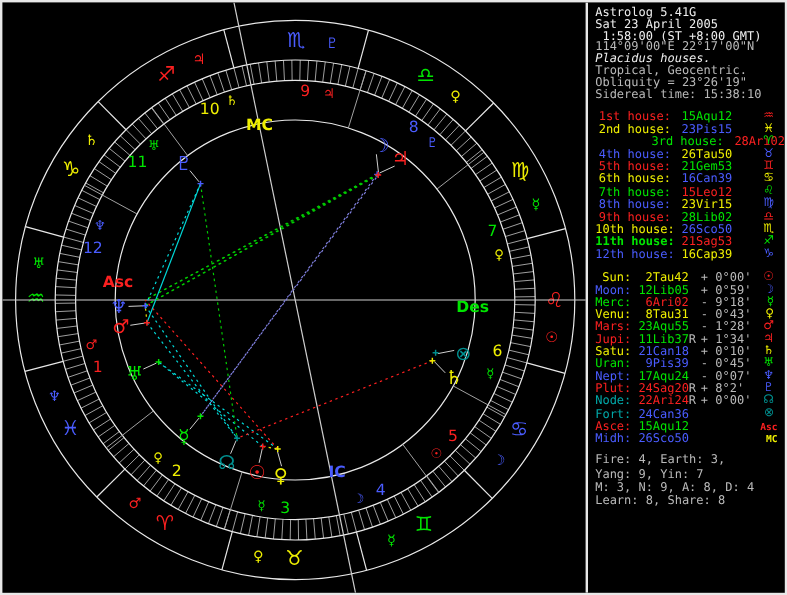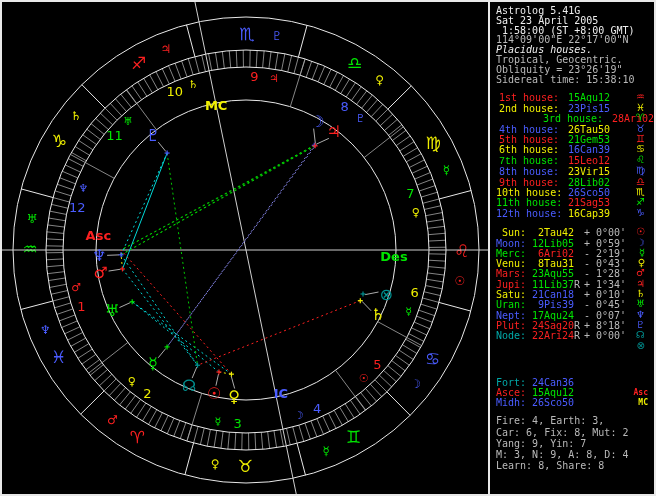--- a/index.html
+++ b/index.html
@@ -369,44 +369,43 @@
         <div class="line" style="color: rgb(185, 185, 185);">Obliquity = 23°26'19"</div>
         <div class="line" style="color: rgb(185, 185, 185);">Sidereal time: 15:38:10</div>
       </div>
     <div id="sec-houses" class="sec-houses">
         <div class="row"><span class="hlabel" style="color: rgb(251, 32, 32);">1st house:</span><span class="hvalue" style="color: rgb(0, 229, 0);">15Aqu12</span><span class="gl" style="color: rgb(251, 32, 32);">♒</span></div>
         <div class="row"><span class="hlabel" style="color: rgb(239, 239, 0);">2nd house:</span><span class="hvalue" style="color: rgb(74, 92, 255);">23Pis15</span><span class="gl" style="color: rgb(239, 239, 0);">♓</span></div>
         <div class="row"><span class="hlabel" style="color: rgb(0, 229, 0); margin-left: 44px;">3rd house:</span><span class="hvalue" style="color: rgb(251, 32, 32);">28Ari02</span><span class="gl" style="color: rgb(0, 229, 0);">♈</span></div>
         <div class="row"><span class="hlabel" style="color: rgb(74, 92, 255);">4th house:</span><span class="hvalue" style="color: rgb(239, 239, 0);">26Tau50</span><span class="gl" style="color: rgb(74, 92, 255);">♉</span></div>
         <div class="row"><span class="hlabel" style="color: rgb(251, 32, 32);">5th house:</span><span class="hvalue" style="color: rgb(0, 229, 0);">21Gem53</span><span class="gl" style="color: rgb(251, 32, 32);">♊</span></div>
         <div class="row"><span class="hlabel" style="color: rgb(239, 239, 0);">6th house:</span><span class="hvalue" style="color: rgb(74, 92, 255);">16Can39</span><span class="gl" style="color: rgb(239, 239, 0);">♋</span></div>
-        <div class="row"><span class="hlabel" style="color: rgb(0, 229, 0); font-family: Liberation Mono, monospace;">7th house:</span><span class="hvalue" style="color: rgb(251, 32, 32);">15Leo12</span><span class="gl" style="color: rgb(0, 229, 0);">♌</span></div>
+        <div class="row"><span class="hlabel" style="color: rgb(0, 229, 0);">7th house:</span><span class="hvalue" style="color: rgb(251, 32, 32);">15Leo12</span><span class="gl" style="color: rgb(0, 229, 0);">♌</span></div>
         <div class="row"><span class="hlabel" style="color: rgb(74, 92, 255);">8th house:</span><span class="hvalue" style="color: rgb(239, 239, 0);">23Vir15</span><span class="gl" style="color: rgb(74, 92, 255);">♍</span></div>
         <div class="row"><span class="hlabel" style="color: rgb(251, 32, 32);">9th house:</span><span class="hvalue" style="color: rgb(0, 229, 0); text-align: center;">28Lib02</span><span class="gl" style="color: rgb(251, 32, 32);">♎</span></div>
         <div class="row"><span class="hlabel" style="color: rgb(239, 239, 0);">10th house:</span><span class="hvalue" style="color: rgb(74, 92, 255);">26Sco50</span><span class="gl" style="color: rgb(239, 239, 0);">♏</span></div>
-        <div class="row"><span class="hlabel" style="color: rgb(0, 229, 0);">11th house:</span><span class="hvalue" style="color: rgb(251, 32, 32);">21Sag53</span><span class="gl" style="color: rgb(0, 229, 0);">♐</span></div>
+        <div class="row"><span class="hlabel" style="color: rgb(0, 229, 0); font-weight: bold;">11th house:</span><span class="hvalue" style="color: rgb(251, 32, 32);">21Sag53</span><span class="gl" style="color: rgb(0, 229, 0);">♐</span></div>
         <div class="row"><span class="hlabel" style="color: rgb(74, 92, 255);">12th house:</span><span class="hvalue" style="color: rgb(239, 239, 0);">16Cap39</span><span class="gl" style="color: rgb(74, 92, 255);">♑</span></div>
       </div>
     <div id="sec-planets" class="sec-planets">
         <div class="row"><span class="plabel" style="color: rgb(239, 239, 0);">Sun:</span><span class="pvalue" style="color: rgb(239, 239, 0);">2Tau42</span><span class="rflag" style="color: rgb(185, 185, 185);"></span><span class="pdelta" style="color: rgb(185, 185, 185);">+ 0°00'</span><span class="gl" style="color: rgb(251, 32, 32);">☉</span></div>
         <div class="row"><span class="plabel" style="color: rgb(74, 92, 255);">Moon:</span><span class="pvalue" style="color: rgb(0, 229, 0);">12Lib05</span><span class="rflag" style="color: rgb(185, 185, 185);"></span><span class="pdelta" style="color: rgb(185, 185, 185);">+ 0°59'</span><span class="gl" style="color: rgb(74, 92, 255);">☽</span></div>
-        <div class="row"><span class="plabel" style="color: rgb(0, 229, 0);">Merc:</span><span class="pvalue" style="color: rgb(251, 32, 32);">6Ari02</span><span class="rflag" style="color: rgb(185, 185, 185);"></span><span class="pdelta" style="color: rgb(185, 185, 185);">- 2°19'</span><span class="gl" style="color: rgb(0, 229, 0);">☿</span></div>
+        <div class="row"><span class="plabel" style="color: rgb(0, 229, 0);">Merc:</span><span class="pvalue" style="color: rgb(251, 32, 32);">6Ari02</span><span class="rflag" style="color: rgb(185, 185, 185);"></span><span class="pdelta" style="color: rgb(185, 185, 185);">- 9°18'</span><span class="gl" style="color: rgb(0, 229, 0);">☿</span></div>
         <div class="row"><span class="plabel" style="color: rgb(239, 239, 0);">Venu:</span><span class="pvalue" style="color: rgb(239, 239, 0);">8Tau31</span><span class="rflag" style="color: rgb(185, 185, 185);"></span><span class="pdelta" style="color: rgb(185, 185, 185);">- 0°43'</span><span class="gl" style="color: rgb(239, 239, 0);">♀</span></div>
         <div class="row"><span class="plabel" style="color: rgb(251, 32, 32);">Mars:</span><span class="pvalue" style="color: rgb(0, 229, 0);">23Aqu55</span><span class="rflag" style="color: rgb(185, 185, 185);"></span><span class="pdelta" style="color: rgb(185, 185, 185);">- 1°28'</span><span class="gl" style="color: rgb(251, 32, 32);">♂</span></div>
         <div class="row"><span class="plabel" style="color: rgb(251, 32, 32);">Jupi:</span><span class="pvalue" style="color: rgb(0, 229, 0);">11Lib37</span><span class="rflag" style="color: rgb(185, 185, 185);">R</span><span class="pdelta" style="color: rgb(185, 185, 185);">+ 1°34'</span><span class="gl" style="color: rgb(251, 32, 32);">♃</span></div>
         <div class="row"><span class="plabel" style="color: rgb(239, 239, 0);">Satu:</span><span class="pvalue" style="color: rgb(74, 92, 255);">21Can18</span><span class="rflag" style="color: rgb(185, 185, 185);"></span><span class="pdelta" style="color: rgb(185, 185, 185);">+ 0°10'</span><span class="gl" style="color: rgb(239, 239, 0);">♄</span></div>
         <div class="row"><span class="plabel" style="color: rgb(0, 229, 0);">Uran:</span><span class="pvalue" style="color: rgb(74, 92, 255);">9Pis39</span><span class="rflag" style="color: rgb(185, 185, 185);"></span><span class="pdelta" style="color: rgb(185, 185, 185);">- 0°45'</span><span class="gl" style="color: rgb(0, 229, 0);">♅</span></div>
         <div class="row"><span class="plabel" style="color: rgb(74, 92, 255);">Nept:</span><span class="pvalue" style="color: rgb(0, 229, 0);">17Aqu24</span><span class="rflag" style="color: rgb(185, 185, 185);"></span><span class="pdelta" style="color: rgb(185, 185, 185);">- 0°07'</span><span class="gl" style="color: rgb(74, 92, 255);">♆</span></div>
-        <div class="row"><span class="plabel" style="color: rgb(251, 32, 32);">Plut:</span><span class="pvalue" style="color: rgb(251, 32, 32);">24Sag20</span><span class="rflag" style="color: rgb(185, 185, 185);">R</span><span class="pdelta" style="color: rgb(185, 185, 185);">+ 8°18'</span><span class="gl" style="color: rgb(74, 92, 255);">♇</span></div>
+        <div class="row"><span class="plabel" style="color: rgb(251, 32, 32);">Plut:</span><span class="pvalue" style="color: rgb(251, 32, 32);">24Sag20</span><span class="rflag" style="color: rgb(185, 185, 185);">R</span><span class="pdelta" style="color: rgb(185, 185, 185);">+ 8°2'</span><span class="gl" style="color: rgb(74, 92, 255);">♇</span></div>
         <div class="row"><span class="plabel" style="color: rgb(0, 168, 168);">Node:</span><span class="pvalue" style="color: rgb(251, 32, 32);">22Ari24</span><span class="rflag" style="color: rgb(185, 185, 185);">R</span><span class="pdelta" style="color: rgb(185, 185, 185);">+ 0°00'</span><span class="gl" style="color: rgb(0, 144, 144);">☊</span></div>
-        <div class="row"><span class="plabel" style="color: rgb(0, 168, 168);">Fort:</span><span class="pvalue" style="color: rgb(74, 92, 255); margin-top: 36px;">24Can36</span><span class="rflag" style="color: rgb(185, 185, 185);"></span><span class="pdelta" style="color: rgb(185, 185, 185);"></span><span class="gl" style="color: rgb(0, 144, 144);">⊗</span></div>
+        <div class="row"><span class="plabel" style="color: rgb(0, 168, 168);">Fort:</span><span class="pvalue" style="color: rgb(74, 92, 255);">24Can36</span><span class="rflag" style="color: rgb(185, 185, 185);"></span><span class="pdelta" style="color: rgb(185, 185, 185);"></span><span class="gl" style="color: rgb(0, 144, 144);">⊗</span></div>
         <div class="row"><span class="plabel" style="color: rgb(251, 32, 32);">Asce:</span><span class="pvalue" style="color: rgb(0, 229, 0);">15Aqu12</span><span class="rflag" style="color: rgb(185, 185, 185);"></span><span class="pdelta" style="color: rgb(185, 185, 185);"></span><span class="gltxt" style="color: rgb(251, 32, 32);">Asc</span></div>
         <div class="row"><span class="plabel" style="color: rgb(74, 92, 255);">Midh:</span><span class="pvalue" style="color: rgb(74, 92, 255);">26Sco50</span><span class="rflag" style="color: rgb(185, 185, 185);"></span><span class="pdelta" style="color: rgb(185, 185, 185);"></span><span class="gltxt" style="color: rgb(239, 239, 0);">MC</span></div>
       </div>
     <div id="sec-stats" class="sec-stats">
         <div class="line" style="color: rgb(185, 185, 185);">Fire: 4, Earth: 3,</div>
-        <div class="line" style="color: rgb(185, 185, 185);">Car: 6, Fix: 8, Mut: 2</div>
         <div class="line" style="color: rgb(185, 185, 185);">Yang: 9, Yin: 7</div>
         <div class="line" style="color: rgb(185, 185, 185);">M: 3, N: 9, A: 8, D: 4</div>
         <div class="line" style="color: rgb(185, 185, 185);">Learn: 8, Share: 8</div>
       </div>
   </div>
 </div>
 
 </body></html>

